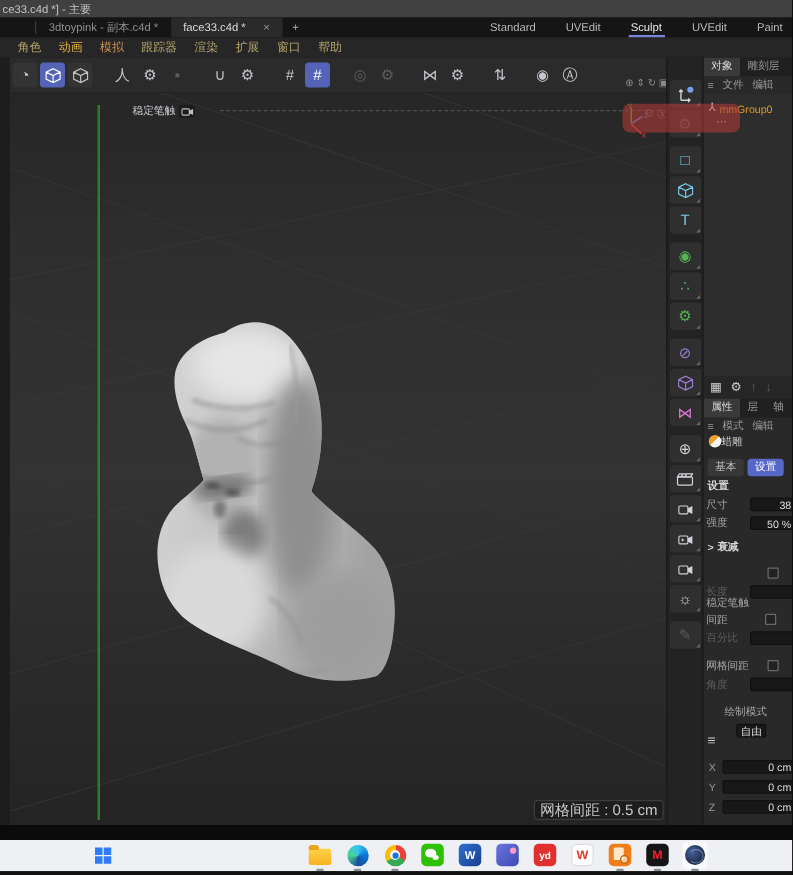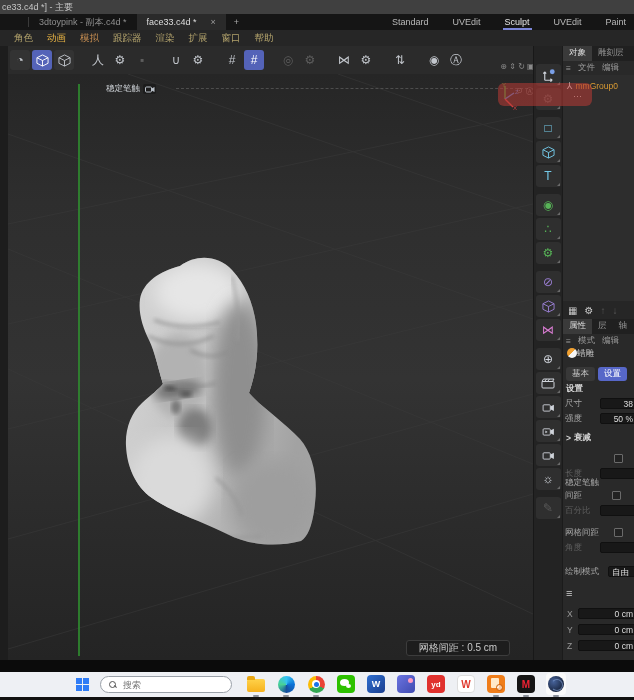--- a/index.html
+++ b/index.html
@@ -29,21 +29,21 @@
   .tbtn.dim{color:#5d5d5d;}
   .tgap{width:10px;flex:none;}
   .navicons{position:absolute;left:500px;top:62px;display:flex;gap:2px;}
   .navicons span{width:7px;height:10px;font-size:8px;color:#8a8a8a;text-align:center;}
   
   .viewport{left:8px;top:74px;width:525px;height:586px;background:linear-gradient(180deg,#262626 0%,#2e2e2e 22%,#333 52%,#2a2a2a 80%,#242424 100%);overflow:hidden;}
   .camlabel{position:absolute;left:98px;top:9px;display:flex;align-items:center;gap:3px;color:#ccd0d5;font-size:8.5px;}
   .camlabel .cambox{width:13px;height:10px;background:#1c1c1c;border-radius:2px;display:flex;align-items:center;justify-content:center;}
   .dashline{position:absolute;left:168px;top:14px;width:352px;height:0;border-top:1px dashed #4d4d4d;}
   .greenaxis{position:absolute;left:70px;top:10px;width:1.5px;height:572px;background:#2f8b2f;opacity:.85;}
-  .gridbox{position:absolute;left:398px;top:566px;width:104px;height:16px;background:#1d1d1d;border:1px solid #3c3c3c;border-radius:3px;color:#c9c9c9;font-size:10px;display:flex;align-items:center;justify-content:center;white-space:nowrap;}
+  .gridbox{position:absolute;left:419px;top:566px;width:104px;height:16px;background:#1d1d1d;border:1px solid #3c3c3c;border-radius:3px;color:#c9c9c9;font-size:12px;display:flex;align-items:center;justify-content:center;white-space:nowrap;}
   .hudicons{position:absolute;left:508px;top:12px;display:flex;gap:3px;color:#777;font-size:8px;}
   
   .toolcol{left:533px;top:46px;width:29px;height:614px;background:#232323;border-left:1px solid #181818;display:flex;flex-direction:column;align-items:center;padding-top:18px;}
   .vbtn{width:25px;height:22px;margin-bottom:2px;background:#2f2f2f;border-radius:3px;display:flex;align-items:center;justify-content:center;flex:none;position:relative;font-size:12px;}
   .vbtn::after{content:"";position:absolute;right:1px;bottom:1px;border-left:3px solid transparent;border-bottom:3px solid #6a6a6a;}
   .vbtn.gap{margin-top:5px;}
   .cy{color:#74c9e8;} .gr{color:#57b357;} .pu{color:#9b7fd4;} .pk{color:#d77bd0;} .wh{color:#cfd3da;} .dm{color:#5a5a5a;}
   
   .rpanel{left:562px;top:46px;width:72px;height:614px;background:#292929;border-left:1px solid #1b1b1b;overflow:hidden;font-size:8.5px;color:#aaa;}
   .ptabs{height:15px;display:flex;background:#202020;}
@@ -431,21 +431,21 @@
       <span class="pinput dim"></span>
     </div>
     <div class="prow" style="margin-top:7px;">
       <span class="plabel" style="width:44px;">网格间距</span>
       <span class="pcheck"></span>
     </div>
     <div class="prow">
       <span class="plabel dim">角度</span>
       <span class="pinput dim"></span>
     </div>
-    <div class="prow" style="margin-top:9px;">
+    <div class="prow" style="margin-top:9px;flex-direction:column;">
       <span class="plabel" style="width:40px;">绘制模式</span>
       <span class="pinput" style="text-align:left;padding-left:3px;">自由</span>
     </div>
     <div class="grip">≡</div>
     <div class="coords">
       <div class="crow">
         <span class="cl">X</span>
         <span class="pinput">0 cm</span>
       </div>
       <div class="crow">
@@ -463,24 +463,20 @@
 
   <div class="abs bottomstrip"></div>
 
   <div class="abs taskbar"></div>
   <div class="winlogo">
       <i></i>
       <i></i>
       <i></i>
       <i></i>
     </div>
-  <div class="searchpill">
-    <span class="mag"></span>
-    <input placeholder="搜索" style="">
-  </div>
   <div class="apps">
     <div class="app run">
         <span class="folder"></span>
       </div>
     <div class="app run">
         <span class="edge"></span>
       </div>
     <div class="app run">
         <span class="chrome"></span>
       </div>

